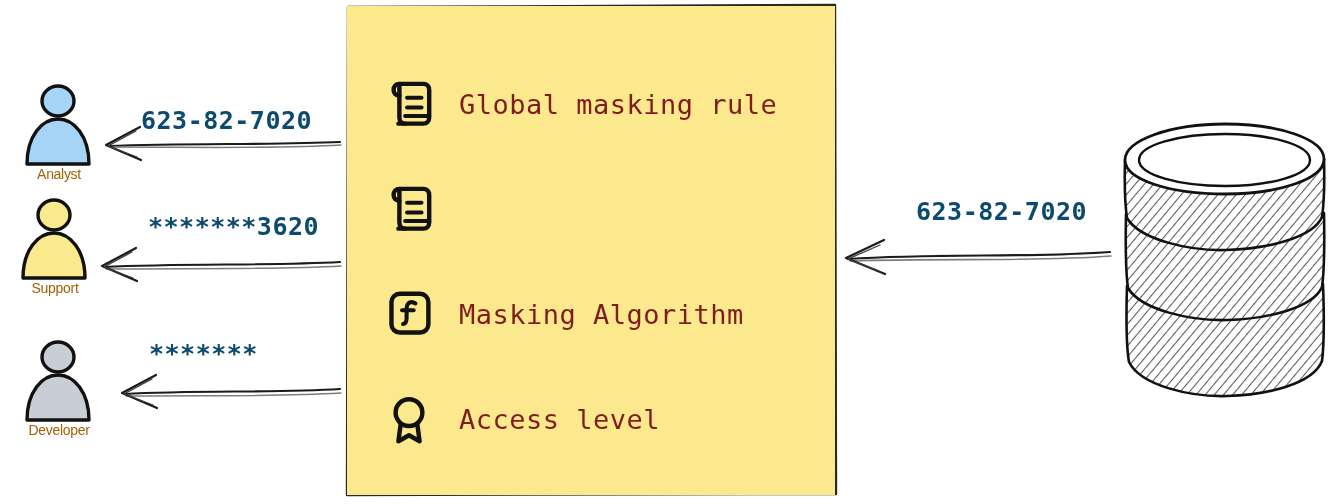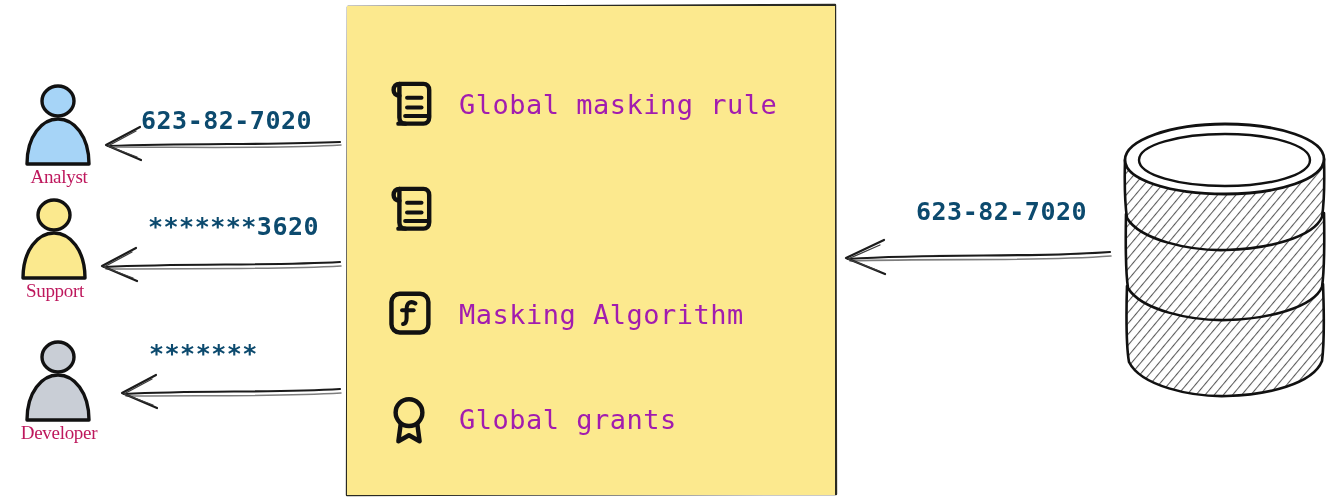--- a/index.html
+++ b/index.html
@@ -28,23 +28,23 @@
     width: 110px;
     text-align: center;
   }
   .persona-figure {
     width: 92px;
     height: 84px;
     margin: 0 auto;
     display: block;
   }
   .persona-label {
-    font-family: Liberation Serif, serif;
-    font-size: 19px;
-    color: #be185d;
+    font-family: Liberation Sans, sans-serif;
+    font-size: 14px;
+    color: #a16207;
     letter-spacing: -0.3px;
     margin-top: -2px;
     white-space: nowrap;
   }
 
   
   .flow-label {
     position: absolute;
     font-family: "DejaVu Sans Mono", "Liberation Mono", monospace;
     font-size: 25px;
@@ -83,21 +83,21 @@
     width: 52px;
     height: 56px;
     flex: 0 0 52px;
     display: flex;
     align-items: center;
     justify-content: center;
   }
   .policy-text {
     font-family: "DejaVu Sans Mono", "Liberation Mono", monospace;
     font-size: 27px;
-    color: #a21caf;
+    color: #7f1d1d;
     letter-spacing: 0.5px;
     white-space: nowrap;
   }
 
   
   #database {
     position: absolute;
     left: 1117px;
     top: 118px;
     width: 216px;
@@ -221,21 +221,21 @@
       <span class="policy-text">Masking Algorithm</span>
     </div>
 
     <div class="policy-row">
       <span class="policy-icon">
         <svg viewBox="0 0 52 56" width="48" height="54">
           <circle cx="26" cy="20" r="14.5" fill="none" stroke="#111111" stroke-width="4.8"></circle>
           <path d="M17,32.5 L14.5,51 L26,44.5 L37.5,51 L35,32.5" fill="none" stroke="#111111" stroke-width="4.8" stroke-linejoin="round" stroke-linecap="round"></path>
         </svg>
       </span>
-      <span class="policy-text">Global grants</span>
+      <span class="policy-text">Access level</span>
     </div>
 
   </div>
 </div>
 
 <svg id="database" viewBox="0 0 216 280">
 
   <path d="M10,168 C10,168 8,222 12,244 C24,268 74,279 110,278 C150,277 196,266 205,243 C208,220 206,166 206,166 Z" fill="url(#hatch)" stroke="#111111" stroke-width="2.6" stroke-linejoin="round"></path>
   <path d="M10,168 C26,188 72,197 110,196 C152,195 196,186 206,166" fill="#ffffff" stroke="#111111" stroke-width="2.6" stroke-linejoin="round"></path>
 

